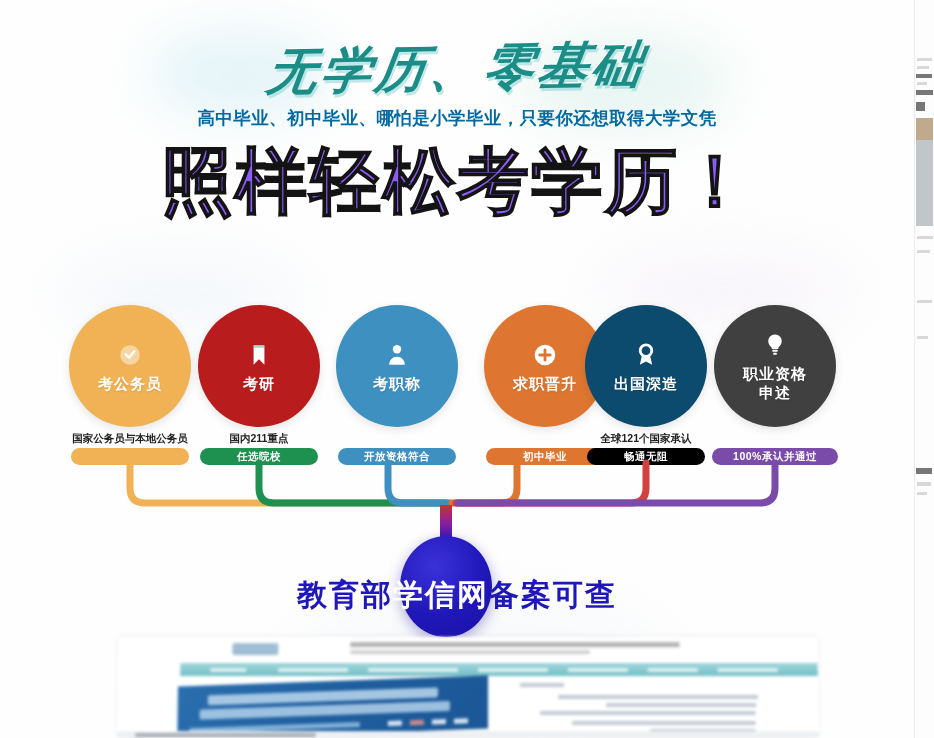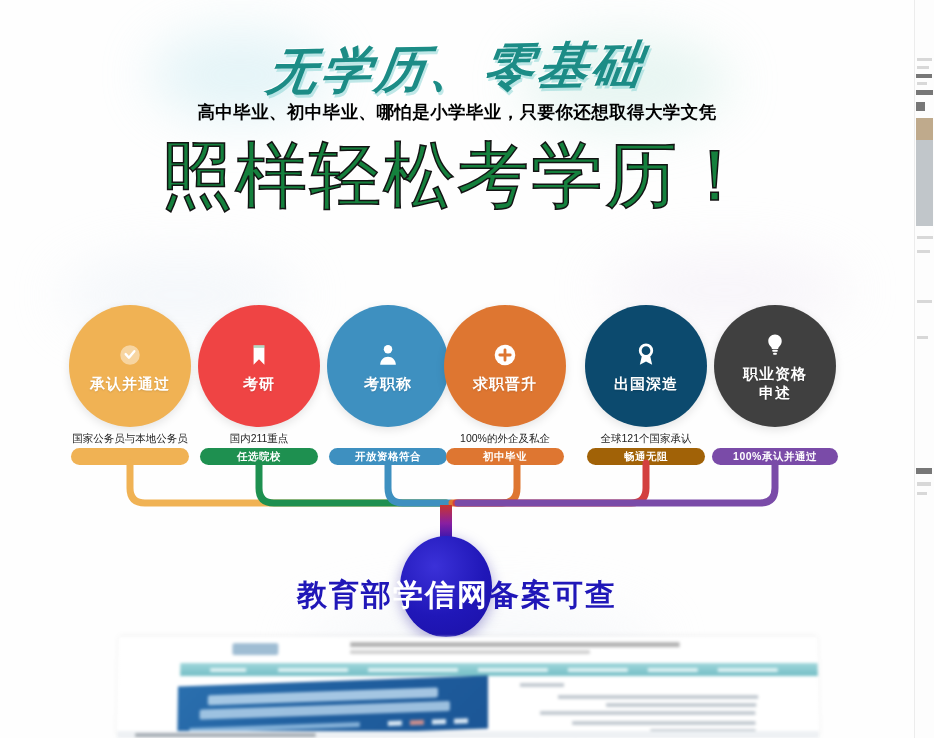--- a/index.html
+++ b/index.html
@@ -28,28 +28,28 @@
     margin-top:38px;
     font-family:"DejaVu Serif","Liberation Serif",serif;
     font-size:50px;line-height:60px;font-weight:700;font-style:italic;
     letter-spacing:4px;
     color:#1c8c86;
     text-shadow:2px 3px 0 rgba(140,214,214,.55), -1px -1px 0 rgba(255,255,255,.8);
     transform:skewX(-9deg) rotate(-1.2deg);
     white-space:nowrap;
   }
   .sub-title{
-    margin-top:2px;
+    margin-top:8px;
     font-size:17.5px;line-height:24px;font-weight:700;
-    color:#000000;letter-spacing:.4px;white-space:nowrap;
+    color:#0369a1;letter-spacing:.4px;white-space:nowrap;
   }
   .main-title{
     margin-top:8px;
-    font-size:72px;line-height:86px;font-weight:400;
-    color:#15803d;letter-spacing:2px;white-space:nowrap;
+    font-size:72px;line-height:86px;font-weight:700;
+    color:#8b5cf6;letter-spacing:2px;white-space:nowrap;
     -webkit-text-stroke:1.5px #131313;
   }
 
   
   .circle-row{position:absolute;left:0;top:305px;width:914px;height:125px;}
   .node{position:absolute;top:0;width:122px;}
   .bubble{
     position:relative;width:122px;height:122px;border-radius:50%;
     display:flex;flex-direction:column;align-items:center;justify-content:center;
     box-shadow:0 3px 10px rgba(0,0,0,.10);
@@ -60,21 +60,21 @@
   }
   .bubble .ico svg{width:26px;height:26px;display:block;}
   .bubble .nm{
     color:#ffffff;font-size:15px;line-height:19px;font-weight:700;
     letter-spacing:1px;text-align:center;text-shadow:0 1px 2px rgba(0,0,0,.12);
   }
 
   
   .cap{
     position:absolute;top:126px;width:200px;left:-39px;text-align:center;
-    font-size:10.5px;line-height:14px;color:#222;font-weight:400;white-space:nowrap;
+    font-size:10.5px;line-height:14px;color:#222;font-weight:700;white-space:nowrap;
   }
   .pill{
     position:absolute;top:143px;left:2px;width:118px;height:17px;border-radius:9px;
     display:flex;align-items:center;justify-content:center;
     color:#fff;font-size:10.5px;font-weight:700;letter-spacing:.5px;white-space:nowrap;
   }
 
   
   #wires{position:absolute;left:0;top:430px;width:914px;height:120px;}
 
@@ -154,79 +154,78 @@
   <div class="circle-row">
 
     <div class="node" style="left:69px">
       <div class="bubble" style="background:#F0B254">
         <span class="ico">
           <svg viewBox="0 0 24 24">
               <circle cx="12" cy="12" r="9" fill="rgba(255,255,255,.45)"></circle>
               <path d="M8 11.2l3 3.3 5-6" fill="none" stroke="#fff" stroke-width="2.2" stroke-linecap="round" stroke-linejoin="round"></path>
             </svg>
         </span>
-        <span class="nm">承认并通过</span>
+        <span class="nm">考公务员</span>
       </div>
       <div class="cap">国家公务员与本地公务员</div>
       <div class="pill" style="background:#F0B254"></div>
     </div>
 
     <div class="node" style="left:198px">
-      <div class="bubble" style="background:#ef4444">
+      <div class="bubble" style="background:#b91c1c">
         <span class="ico">
           <svg viewBox="0 0 24 24">
               <path d="M7 3h10v18l-5-5-5 5V3z" fill="#fff"></path>
               <rect x="7" y="3" width="10" height="2.4" fill="#1E9050" opacity=".35"></rect>
             </svg>
         </span>
         <span class="nm">考研</span>
       </div>
       <div class="cap">国内211重点</div>
       <div class="pill" style="background:#1E9050">任选院校</div>
     </div>
 
-    <div class="node" style="left:327px">
+    <div class="node" style="left:336px">
       <div class="bubble" style="background:#3E90C0">
         <span class="ico">
           <svg viewBox="0 0 24 24">
               <circle cx="12" cy="6.6" r="3.9" fill="#fff"></circle>
               <path d="M4.8 21c0-4.2 3.2-7.4 7.2-7.4s7.2 3.2 7.2 7.4z" fill="#fff"></path>
             </svg>
         </span>
         <span class="nm">考职称</span>
       </div>
       <div class="pill" style="background:#3E90C0">开放资格符合</div>
     </div>
 
-    <div class="node" style="left:444px">
+    <div class="node" style="left:484px">
       <div class="bubble" style="background:#DE7631">
         <span class="ico">
           <svg viewBox="0 0 24 24">
               <circle cx="12" cy="12" r="9.5" fill="#fff"></circle>
               <path d="M12 7.2v9.6M7.2 12h9.6" stroke="#DE7631" stroke-width="2.6" stroke-linecap="round"></path>
             </svg>
         </span>
         <span class="nm">求职晋升</span>
       </div>
-      <div class="cap">100%的外企及私企</div>
       <div class="pill" style="background:#DE7631">初中毕业</div>
     </div>
 
     <div class="node" style="left:585px">
       <div class="bubble" style="background:#0c4a6e">
         <span class="ico">
           <svg viewBox="0 0 24 24">
               <circle cx="12" cy="8" r="5.3" fill="none" stroke="#fff" stroke-width="2.6"></circle>
               <path d="M8.2 12.6L6.3 21l5.7-3.1L17.7 21l-1.9-8.4z" fill="#fff"></path>
             </svg>
         </span>
         <span class="nm">出国深造</span>
       </div>
       <div class="cap">全球121个国家承认</div>
-      <div class="pill" style="background:#a16207">畅通无阻</div>
+      <div class="pill" style="background:#000000">畅通无阻</div>
     </div>
 
     <div class="node" style="left:714px">
       <div class="bubble" style="background:#404040">
         <span class="ico">
           <svg viewBox="0 0 24 24">
               <path d="M12 2.4c-3.7 0-6.2 2.8-6.2 6.1 0 2.4 1.3 3.9 2.4 5.1.6.7.9 1.3.9 2h5.8c0-.7.3-1.3.9-2 1.1-1.2 2.4-2.7 2.4-5.1 0-3.3-2.5-6.1-6.2-6.1z" fill="#fff"></path>
               <rect x="9.4" y="16.4" width="5.2" height="1.9" rx=".9" fill="#fff"></rect>
               <rect x="10.2" y="19.2" width="3.6" height="1.8" rx=".9" fill="#fff"></rect>
             </svg>

